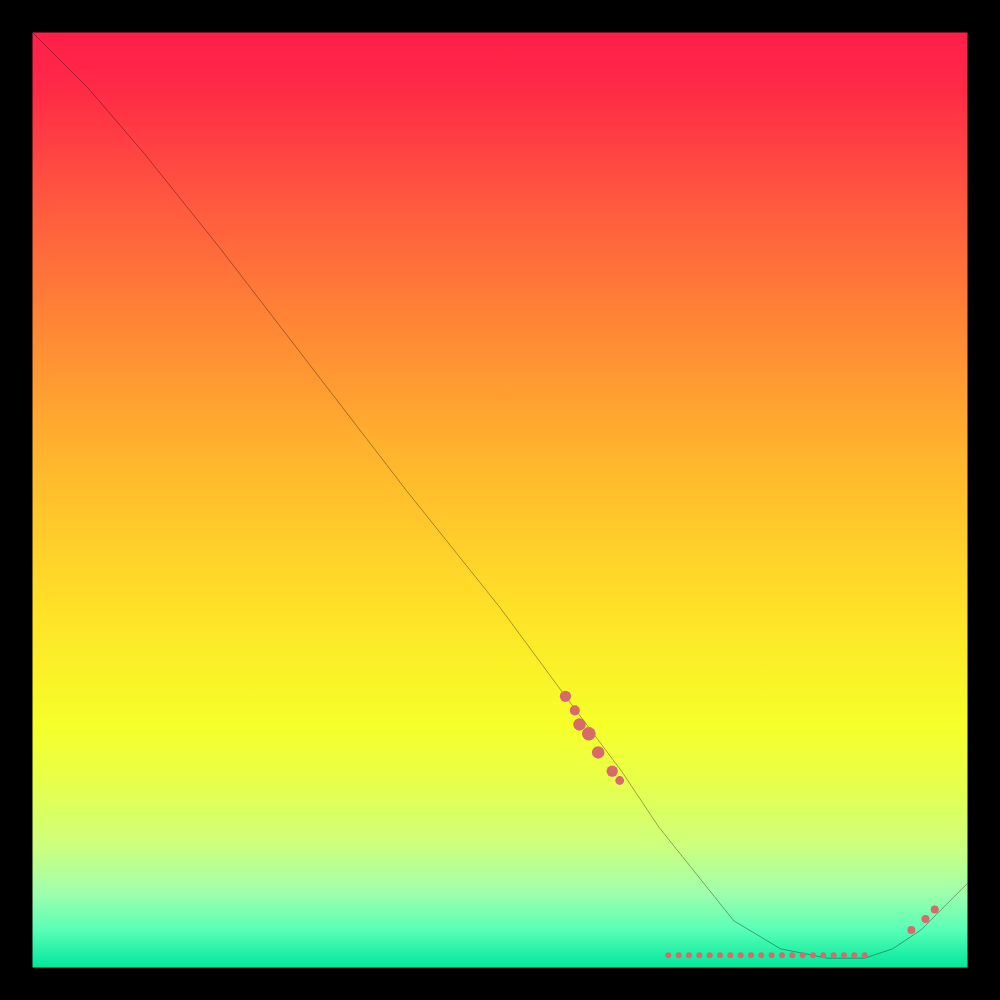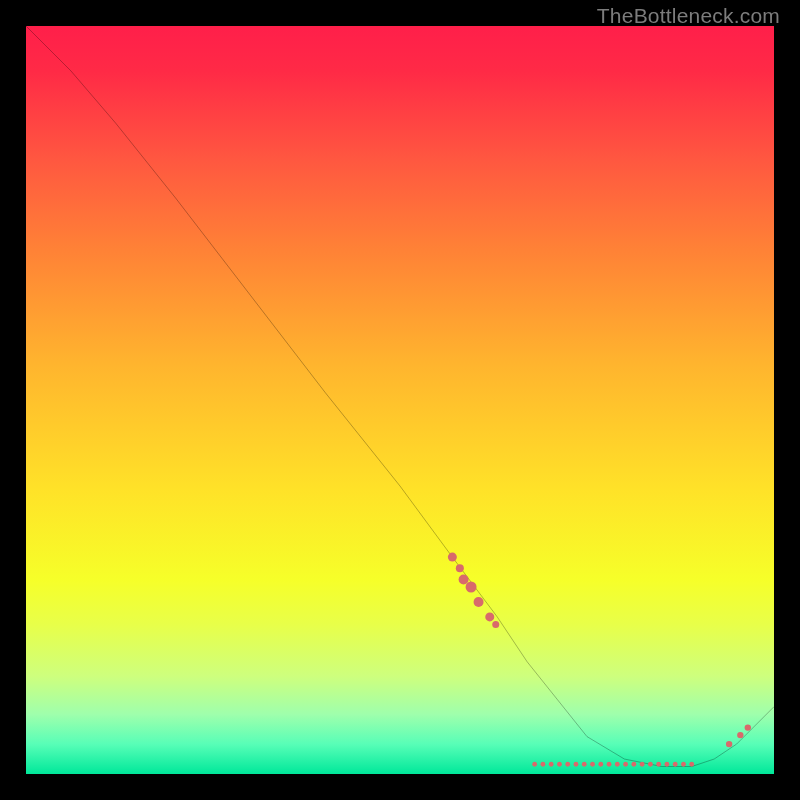--- a/index.html
+++ b/index.html
@@ -89,14 +89,13 @@
         <circle cx="81.263" cy="98.700" r="0.321" fill="#d86a6b"></circle>
         <circle cx="82.368" cy="98.700" r="0.321" fill="#d86a6b"></circle>
         <circle cx="83.474" cy="98.700" r="0.321" fill="#d86a6b"></circle>
         <circle cx="84.579" cy="98.700" r="0.321" fill="#d86a6b"></circle>
         <circle cx="85.684" cy="98.700" r="0.321" fill="#d86a6b"></circle>
         <circle cx="86.789" cy="98.700" r="0.321" fill="#d86a6b"></circle>
         <circle cx="87.895" cy="98.700" r="0.321" fill="#d86a6b"></circle>
         <circle cx="89.000" cy="98.700" r="0.321" fill="#d86a6b"></circle>
       </svg>
   </div>
-  <div class="watermark">TheBottleneck.com</div>
 </div>
 
 </body></html>

